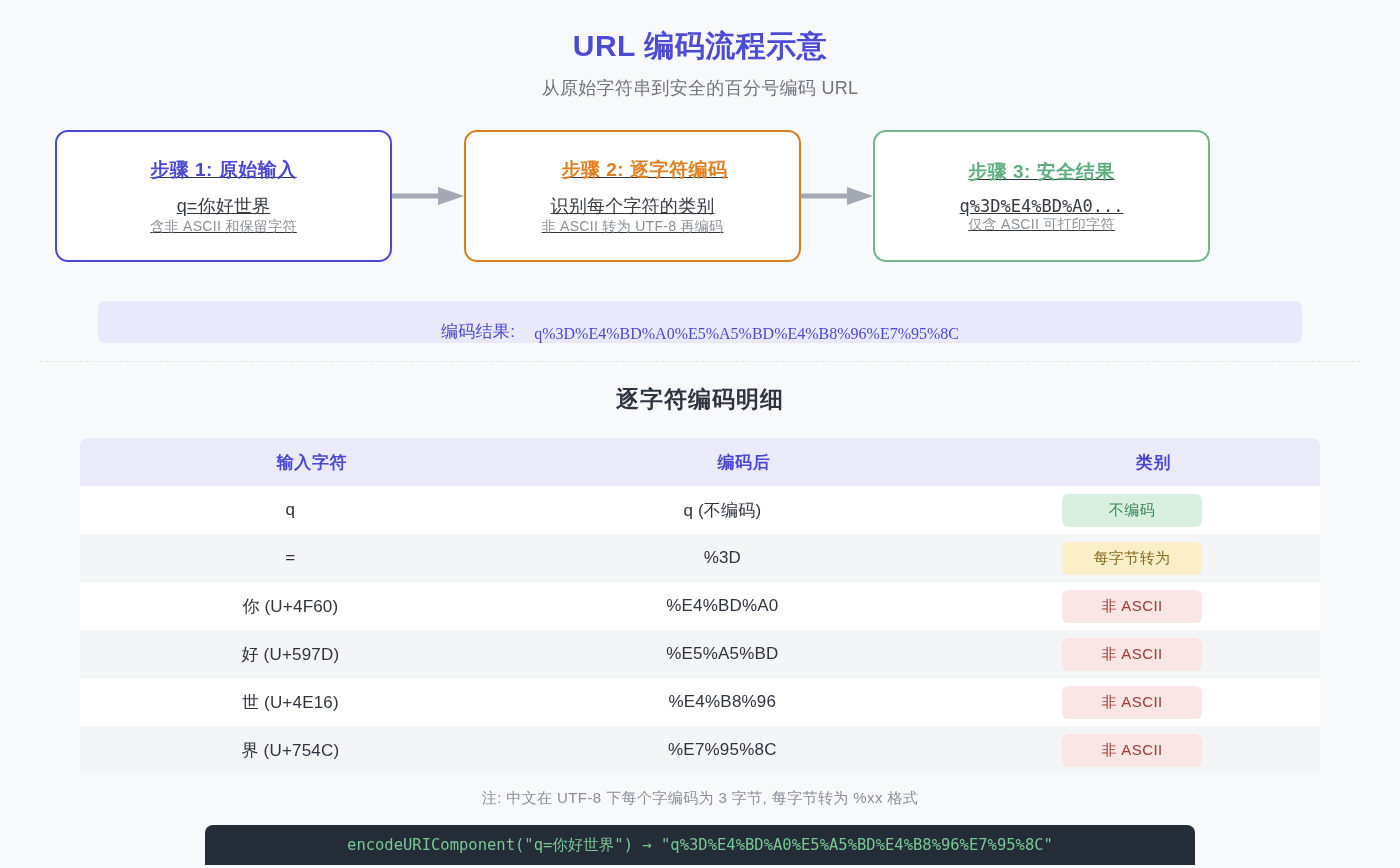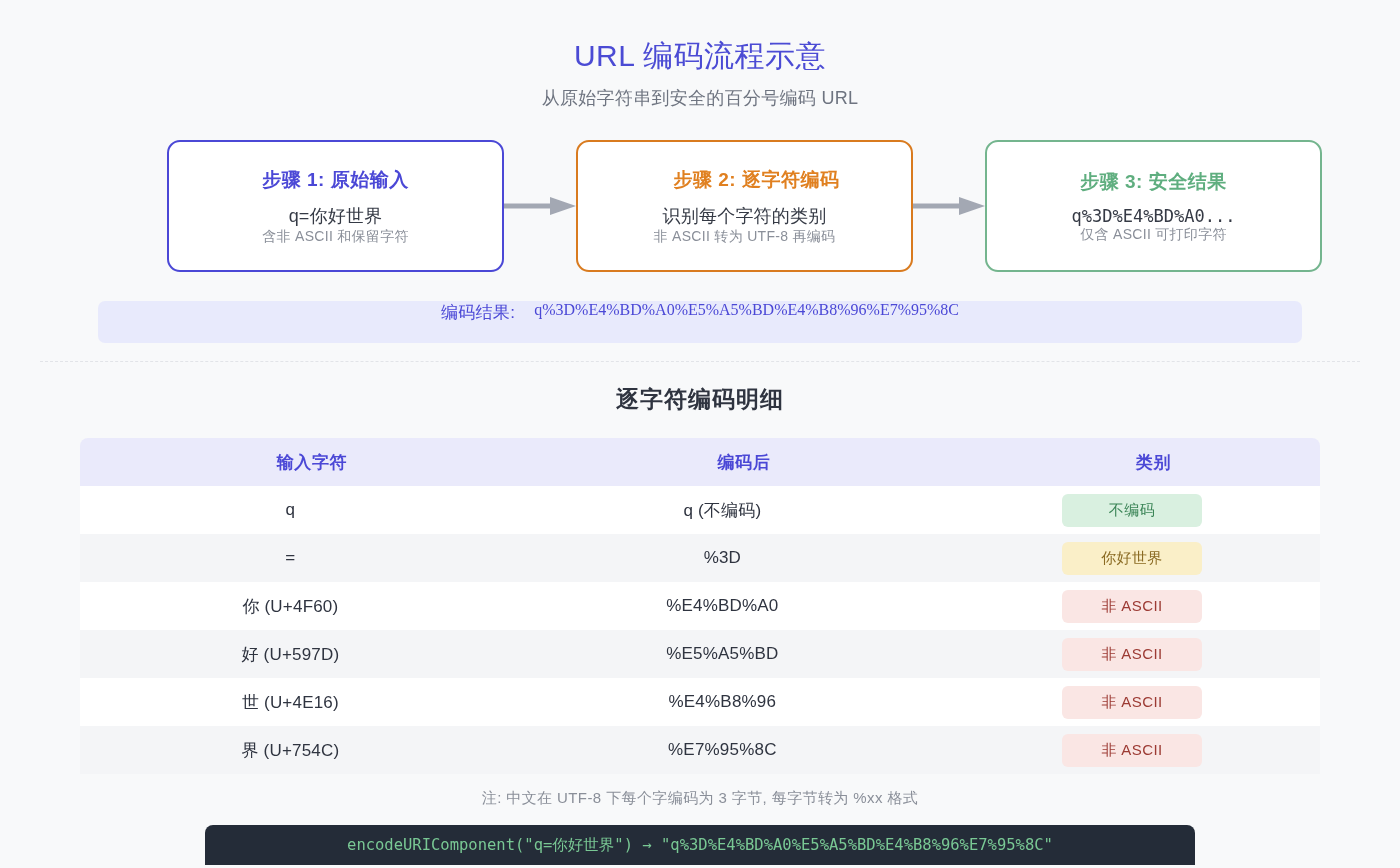--- a/index.html
+++ b/index.html
@@ -13,43 +13,44 @@
     font-family: "Liberation Sans", "DejaVu Sans", sans-serif;
     color: #2F3440;
     overflow: hidden;
     position: relative;
   }
 
   
   .page-title {
     text-align: center;
     font-size: 30px;
-    font-weight: normal;
+    font-weight: bold;
     color: #4B4BD4;
     letter-spacing: 0.5px;
-    margin: 38px 0 0 0;
+    margin: 28px 0 0 0;
     line-height: 1.2;
   }
   .page-subtitle {
     text-align: center;
     font-size: 18px;
     color: #6E7480;
     margin: 12px 0 0 0;
     letter-spacing: 0.3px;
   }
 
   
   .flow-row {
     margin-top: 28px;
     display: flex;
     align-items: center;
-    justify-content: flex-end;
-    padding: 0 78px;
+    justify-content: flex-start;
+    padding: 0 55px;
     box-sizing: border-box;
     height: 136px;
+    text-decoration: underline;
   }
   .step-box {
     flex: 0 0 auto;
     width: 337px;
     height: 132px;
     box-sizing: border-box;
     border-radius: 13px;
     background: #FFFFFF;
     display: flex;
     flex-direction: column;
@@ -100,21 +101,21 @@
   .result-bar {
     position: absolute;
     left: 98px;
     top: 301px;
     width: 1204px;
     height: 42px;
     box-sizing: border-box;
     background: #E8EAFC;
     border-radius: 7px;
     display: flex;
-    align-items: flex-start;
+    align-items: flex-end;
     justify-content: center;
   }
   .result-label {
     font-size: 17px;
     color: #4B48D6;
     letter-spacing: 0.3px;
   }
   .result-value {
     font-family: Liberation Serif, serif;
     font-size: 16px;
@@ -283,21 +284,21 @@
   </thead>
   <tbody>
     <tr>
       <td>q</td>
       <td>q (不编码)</td>
       <td><span class="badge green">不编码</span></td>
     </tr>
     <tr>
       <td>=</td>
       <td>%3D</td>
-      <td><span class="badge yellow">你好世界</span></td>
+      <td><span class="badge yellow">每字节转为</span></td>
     </tr>
     <tr>
       <td>你 (U+4F60)</td>
       <td>%E4%BD%A0</td>
       <td><span class="badge pink">非 ASCII</span></td>
     </tr>
     <tr>
       <td>好 (U+597D)</td>
       <td>%E5%A5%BD</td>
       <td><span class="badge pink">非 ASCII</span></td>

